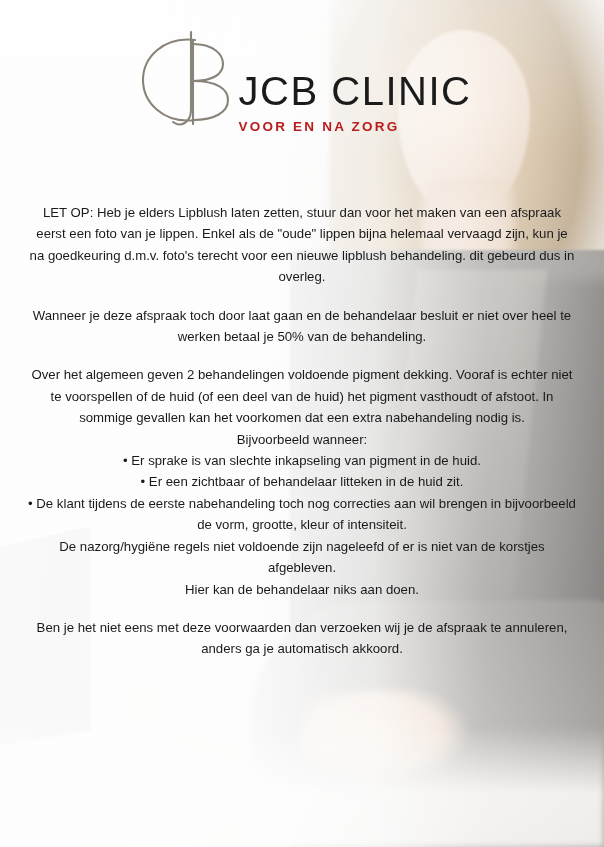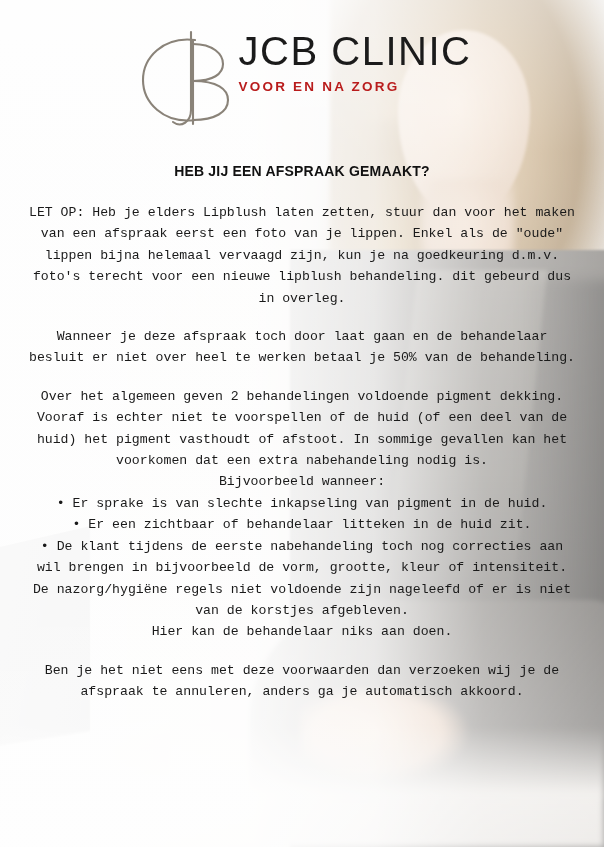--- a/index.html
+++ b/index.html
@@ -182,21 +182,21 @@
     height: 847px;
   }
 
   .logo-block {
     position: absolute;
     left: 0;
     top: 26px;
     width: 604px;
     display: flex;
     justify-content: center;
-    align-items: flex-start;
+    align-items: flex-end;
   }
   .monogram {
     position: relative;
     width: 112px;
     height: 108px;
     flex: 0 0 auto;
     margin-right: -6px;
   }
   .monogram svg { display: block; }
   .brand-text {
@@ -235,21 +235,21 @@
 
   .body-text {
     position: absolute;
     left: 28px;
     top: 202px;
     width: 548px;
     text-align: center;
     color: #1a1a1a;
     font-size: 13.2px;
     line-height: 21.4px;
-    font-family: Liberation Mono, monospace;
+    font-family: Liberation Sans, sans-serif;
   }
   .para { margin: 0 0 17px 0; }
   .para.tight { margin-bottom: 0; }
   .bullets { margin: 0; text-align: center; }
 </style>
 </head>
 <body>
 
 <div class="page">
 
@@ -287,21 +287,20 @@
             <path d="M60 14 L60 98"></path>
           </g>
         </svg>
       </div>
       <div class="brand-text">
         <div class="brand-name">JCB CLINIC</div>
         <div class="brand-sub">VOOR EN NA ZORG</div>
       </div>
     </div>
 
-    <div class="headline">HEB JIJ EEN AFSPRAAK GEMAAKT?</div>
 
     <div class="body-text">
       <p class="para">LET OP: Heb je elders Lipblush laten zetten, stuur dan voor het maken van een afspraak eerst een foto van je lippen. Enkel als de "oude" lippen bijna helemaal vervaagd zijn, kun je na goedkeuring d.m.v. foto's terecht voor een nieuwe lipblush behandeling. dit gebeurd dus in overleg.</p>
       <p class="para">Wanneer je deze afspraak toch door laat gaan en de behandelaar besluit er niet over heel te werken betaal je 50% van de behandeling.</p>
       <p class="para tight">Over het algemeen geven 2 behandelingen voldoende pigment dekking. Vooraf is echter niet te voorspellen of de huid (of een deel van de huid) het pigment vasthoudt of afstoot. In sommige gevallen kan het voorkomen dat een extra nabehandeling nodig is.</p>
       <p class="para tight">Bijvoorbeeld wanneer:</p>
       <p class="para tight bullets">• Er sprake is van slechte inkapseling van pigment in de huid.</p>
       <p class="para tight bullets">• Er een zichtbaar of behandelaar litteken in de huid zit.</p>
       <p class="para tight bullets">• De klant tijdens de eerste nabehandeling toch nog correcties aan wil brengen in bijvoorbeeld de vorm, grootte, kleur of intensiteit.</p>
       <p class="para tight">De nazorg/hygiëne regels niet voldoende zijn nageleefd of er is niet van de korstjes afgebleven.</p>

